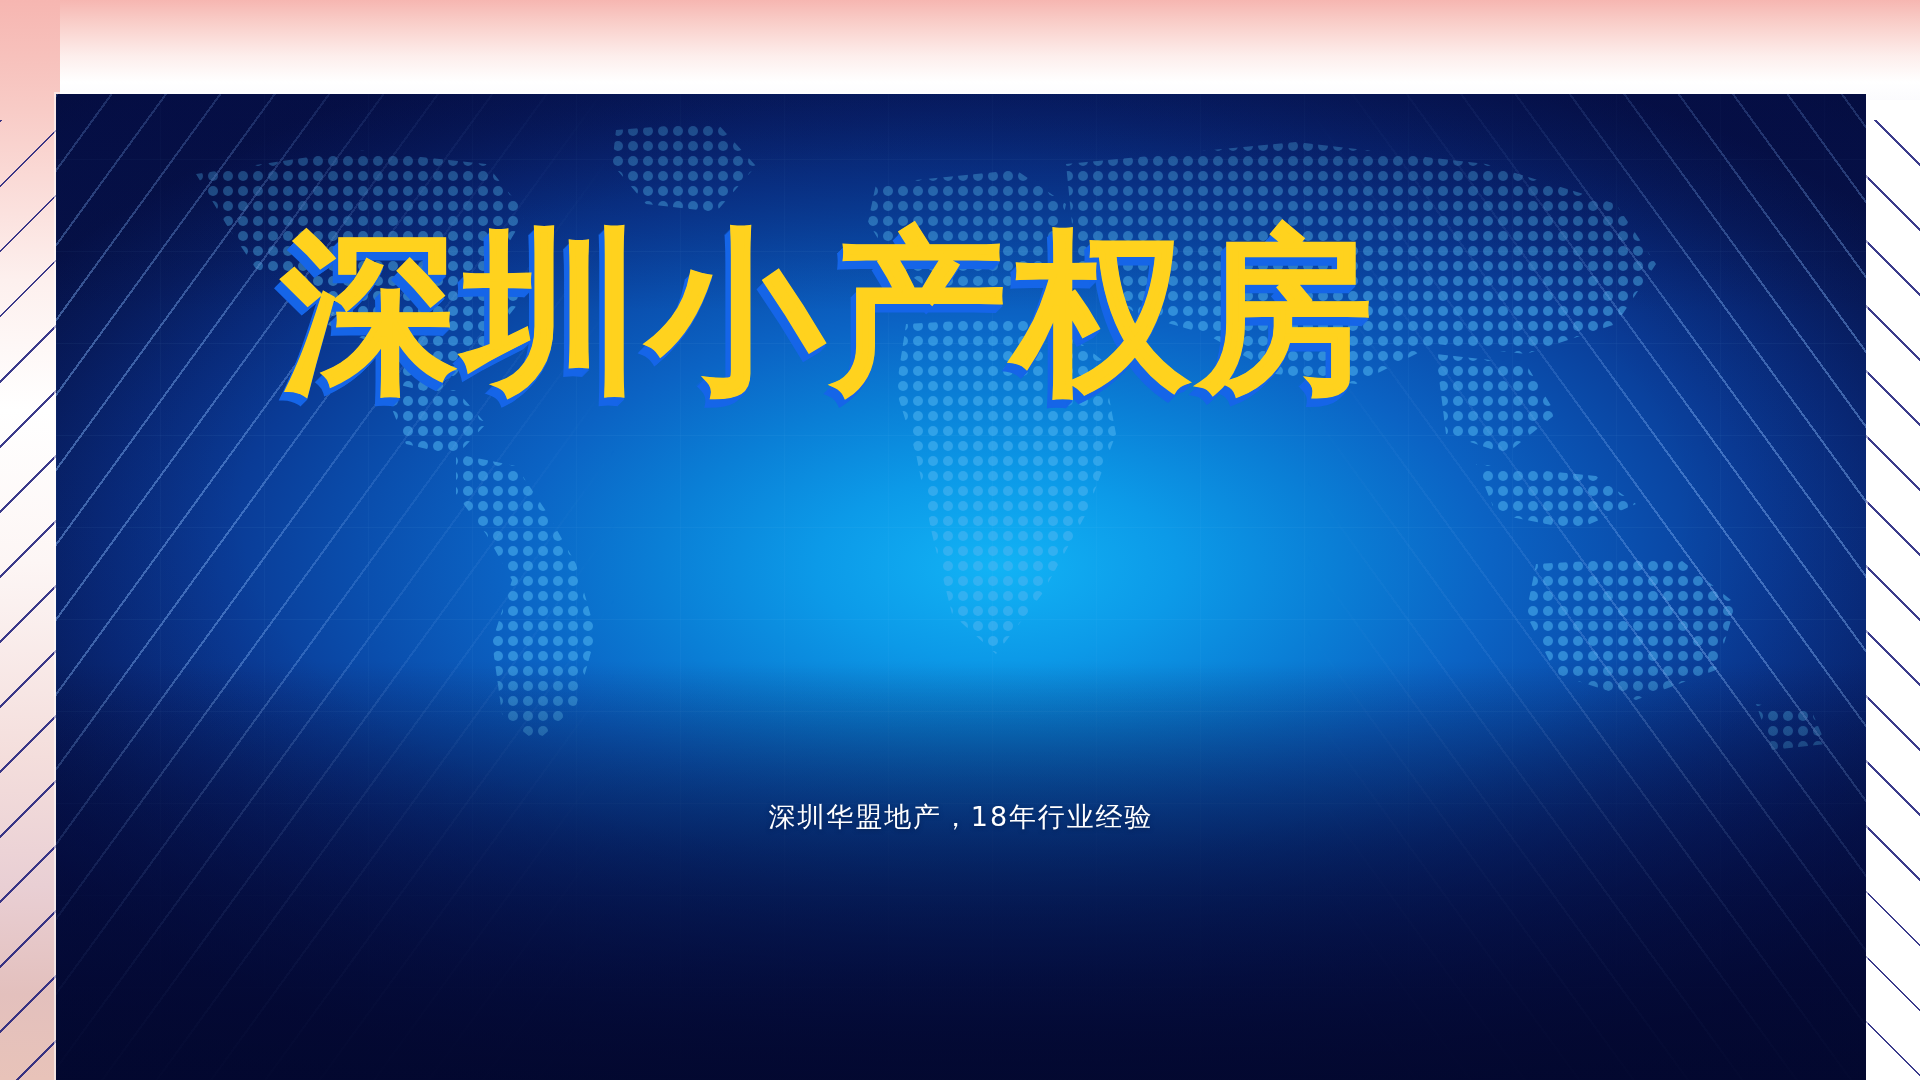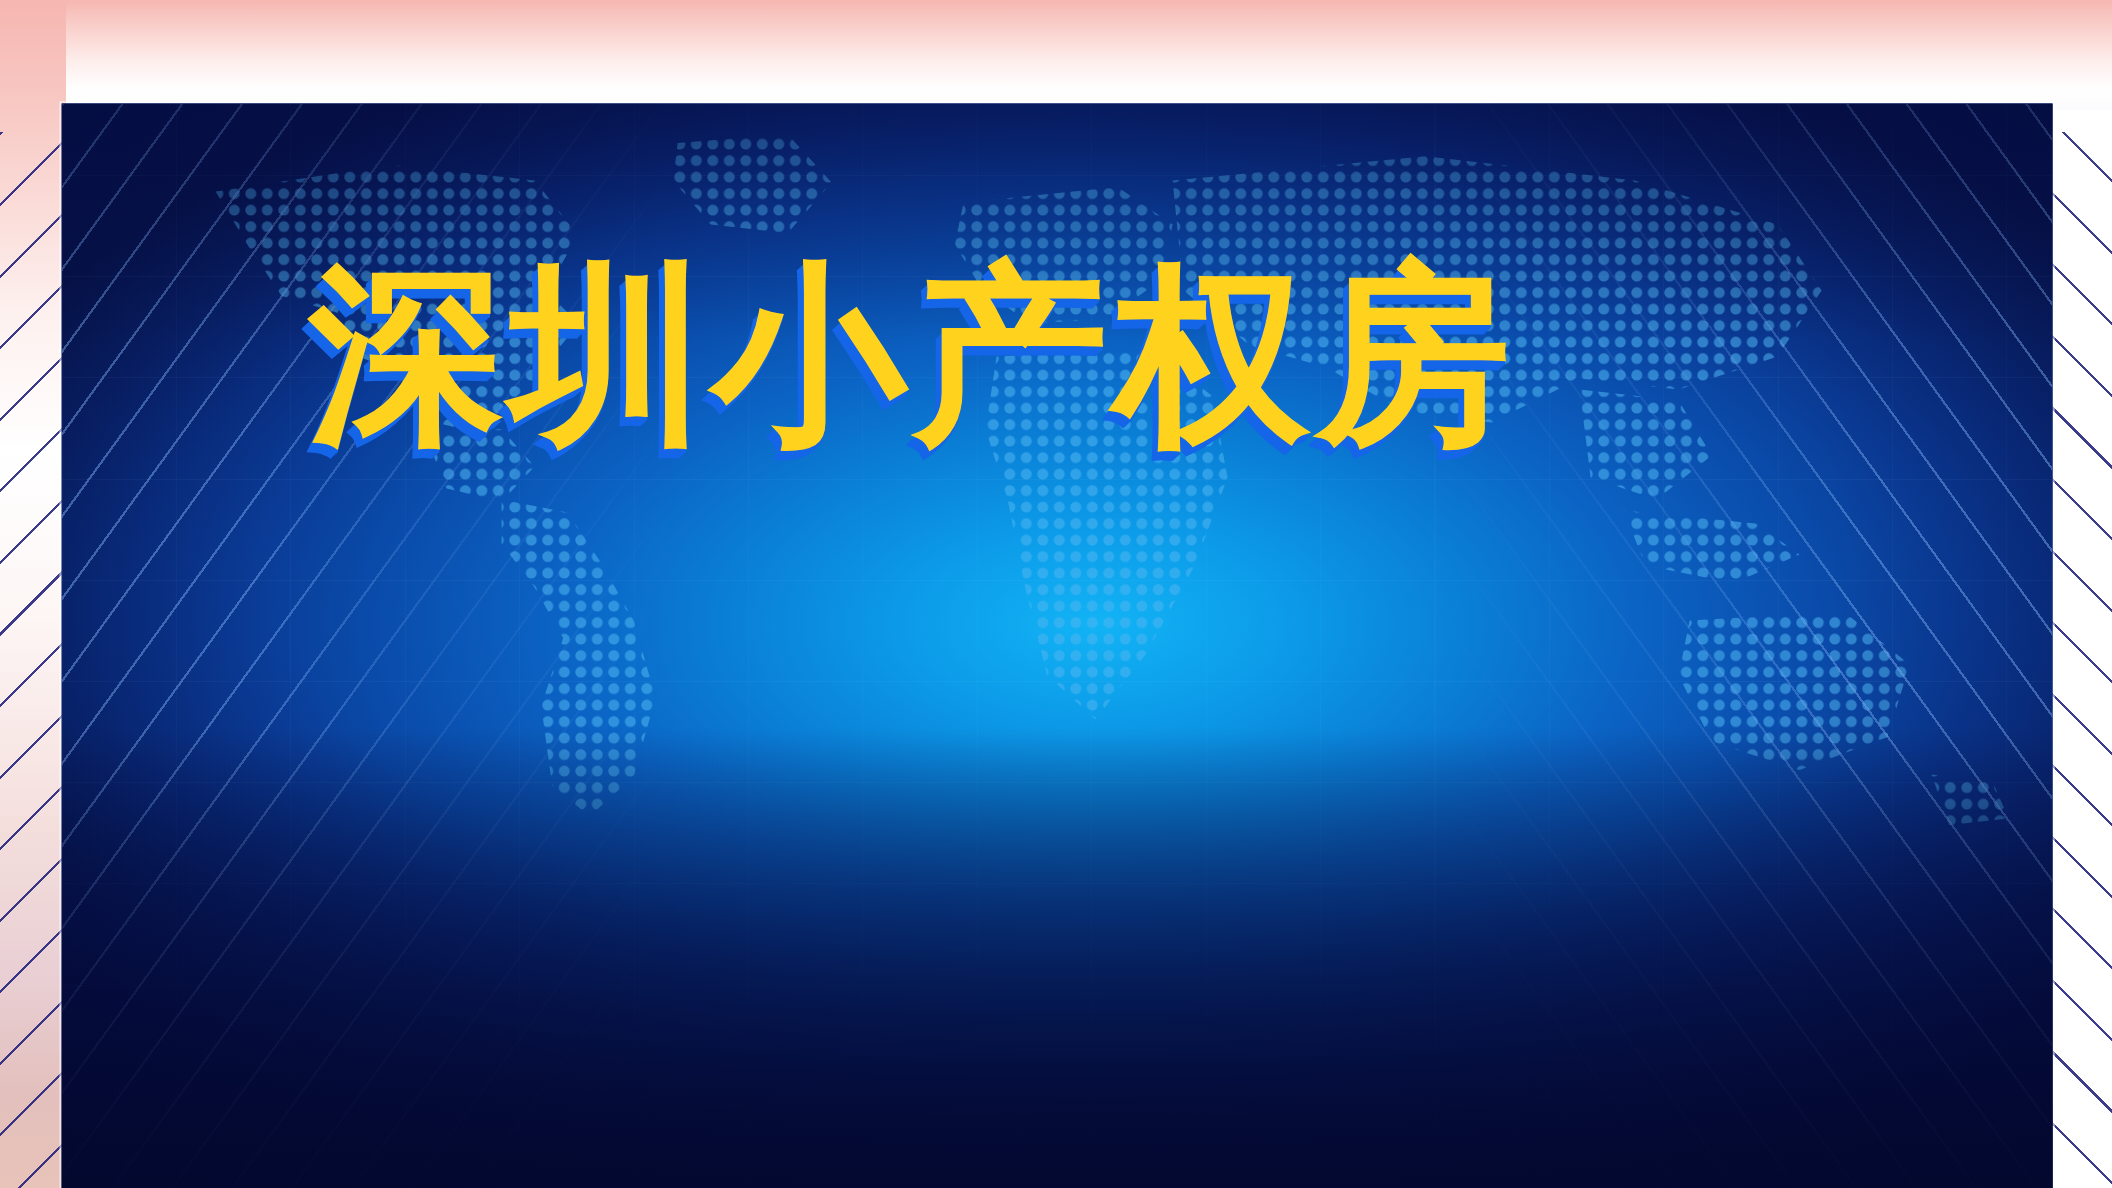--- a/index.html
+++ b/index.html
@@ -72,21 +72,21 @@
              mask-image:linear-gradient(270deg,rgba(0,0,0,1) 0%,rgba(0,0,0,.85) 30%,rgba(0,0,0,.25) 62%,rgba(0,0,0,0) 100%);}
 
   .bottomdark{position:absolute;left:0;bottom:0;width:1810px;height:420px;
      background:linear-gradient(180deg,rgba(4,12,70,0) 0%,rgba(4,11,62,.45) 45%,rgba(3,8,48,.80) 100%);}
 
   
   #content{position:absolute;inset:0;}
 
   .title-line{position:absolute;left:0;width:1549px;text-align:center;
       color:#ffd21e;
-      font-family:Liberation Serif, serif;
+      font-family:Liberation Mono, monospace;
       font-weight:bold;letter-spacing:.04em;white-space:nowrap;
       text-shadow:
          -6px 9px 0 #1565e8,
          -5px 8px 0 #1565e8,
          -4px 7px 0 #1565e8,
          -3px 6px 0 #1565e8,
          -2px 5px 0 #1565e8,
          -1px 4px 0 #1565e8,
           0px 3px 0 #1565e8;
       -webkit-text-stroke:1px #ffd21e;}
@@ -148,16 +148,17 @@
       <rect x="0" y="0" width="1810" height="660" fill="url(#dots)" clip-path="url(#land)"></rect>
     </svg>
 
     <div class="rays l"></div>
     <div class="rays r"></div>
     <div class="panel-vign"></div>
     <div class="bottomdark"></div>
 
     <div id="content">
       <div class="title-line" id="title-1">深圳小产权房</div>
+      <div id="subtitle">深圳华盟地产，18年行业经验</div>
     </div>
 
   </div>
 </div>
 
 </body></html>

